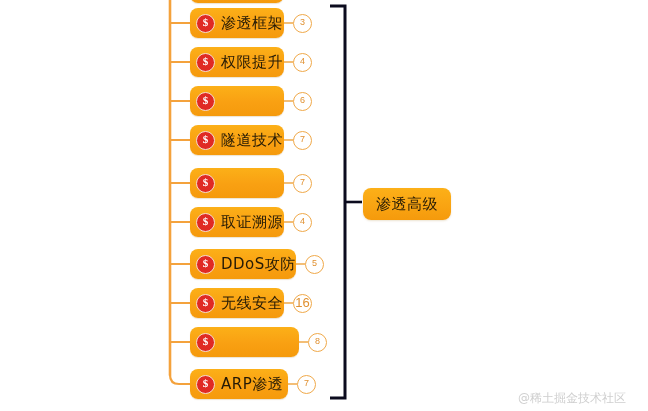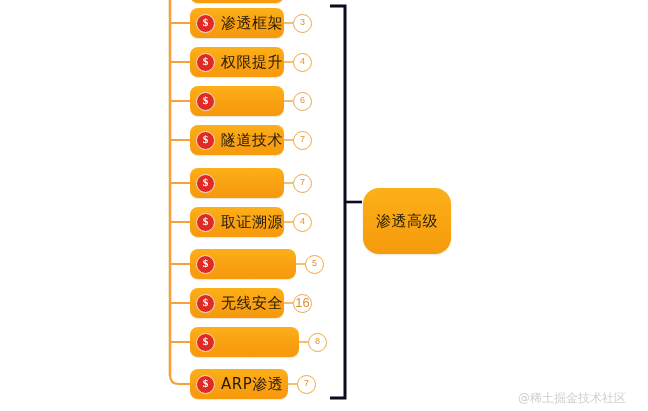--- a/index.html
+++ b/index.html
@@ -80,25 +80,25 @@
     text-align: center;
     font-family: "Liberation Sans", sans-serif;
   }
   .count-bubble.wide { font-size: 13px; }
 
   
   .parent-node {
     position: absolute;
     left: 363px;
     top: 188px;
-    height: 44px;
-    padding: 11px 13px;
+    height: 32px;
+    padding: 0 13px;
     display: flex;
     align-items: center;
-    border-radius: 16px;
+    border-radius: 8px;
     background: linear-gradient(180deg, #fcb018 0%, #f9a412 55%, #f59a0c 100%);
     box-shadow: 0 1px 2px rgba(150,100,0,0.18);
   }
   .parent-node .parent-label {
     font-size: 15px;
     color: #241a06;
     font-family: "DejaVu Sans", "Liberation Sans", sans-serif;
     white-space: nowrap;
     letter-spacing: 0.5px;
   }
@@ -178,20 +178,21 @@
         <span class="dollar-badge">$</span>
       </div>
       <div class="count-bubble" style="left: 293px; top: 174px;">7</div>
       <div class="leaf" style="left: 190px; top: 207px; width: 94px;">
         <span class="dollar-badge">$</span>
         <span class="leaf-label">取证溯源</span>
       </div>
       <div class="count-bubble" style="left: 293px; top: 213px;">4</div>
       <div class="leaf" style="left: 190px; top: 249px; width: 106px;">
         <span class="dollar-badge">$</span>
+        <span class="leaf-label">DDoS攻防</span>
       </div>
       <div class="count-bubble" style="left: 305px; top: 255px;">5</div>
       <div class="leaf" style="left: 190px; top: 288px; width: 94px;">
         <span class="dollar-badge">$</span>
         <span class="leaf-label">无线安全</span>
       </div>
       <div class="count-bubble wide" style="left: 293px; top: 294px;">16</div>
       <div class="leaf" style="left: 190px; top: 327px; width: 109px;">
         <span class="dollar-badge">$</span>
       </div>

